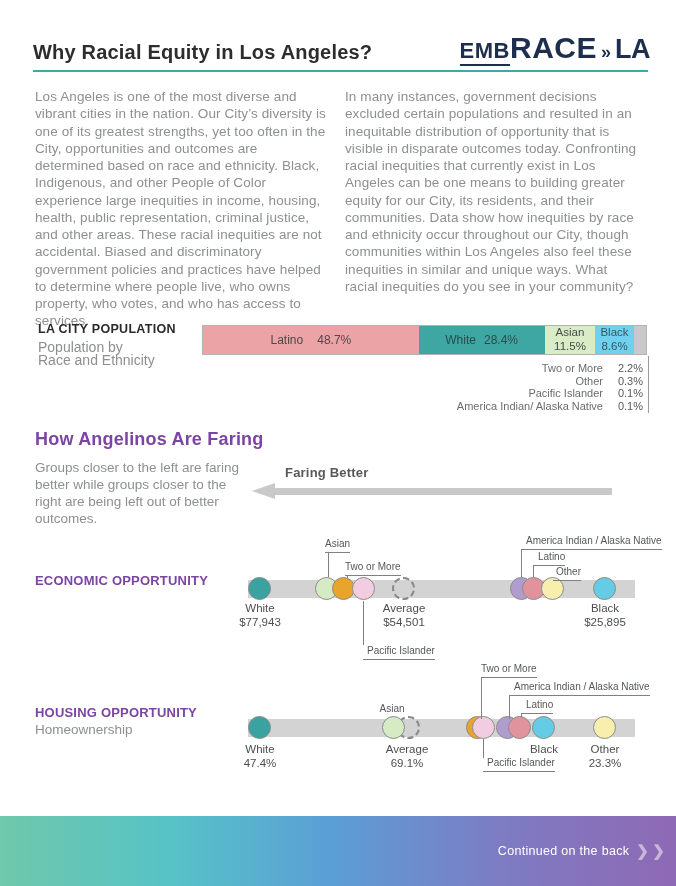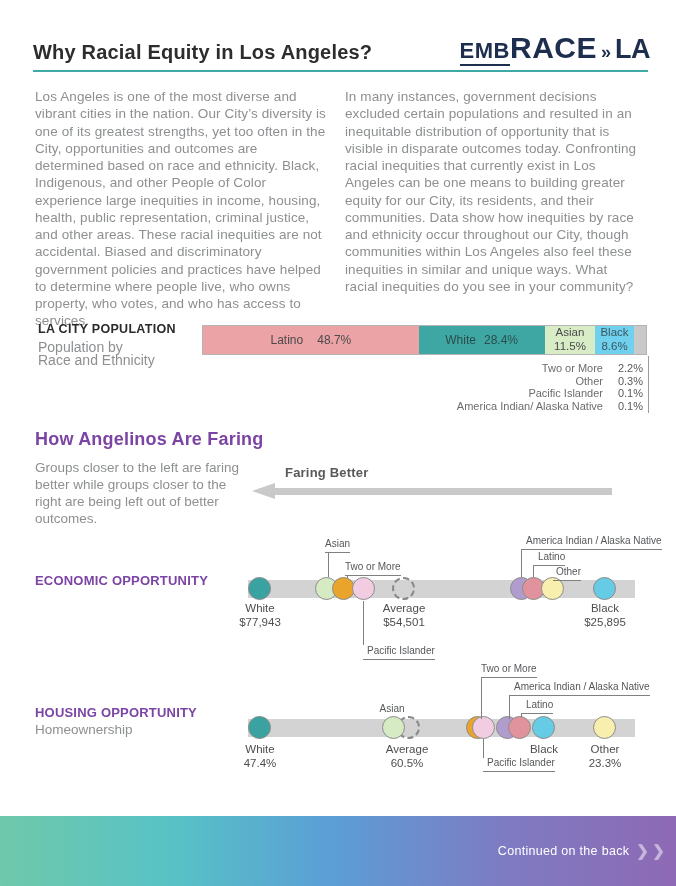--- a/index.html
+++ b/index.html
@@ -204,21 +204,21 @@
     <div class="vline" style="left:281px;top:58px;height:4px"></div>
     <div class="vline" style="left:243px;top:84px;height:19px"></div>
     <div class="callout" style="left:243px;top:102px;padding-left:4px">Pacific Islander</div>
 
     <div class="dlabel" style="left:-25px;top:87px">
       <div>White</div>
       <div>47.4%</div>
     </div>
     <div class="dlabel" style="left:122px;top:87px">
       <div>Average</div>
-      <div>60.5%</div>
+      <div>69.1%</div>
     </div>
     <div class="dlabel" style="left:259px;top:87px">
       <div>Black</div>
     </div>
     <div class="dlabel" style="left:320px;top:87px">
       <div>Other</div>
       <div>23.3%</div>
     </div>
   </div>
 

